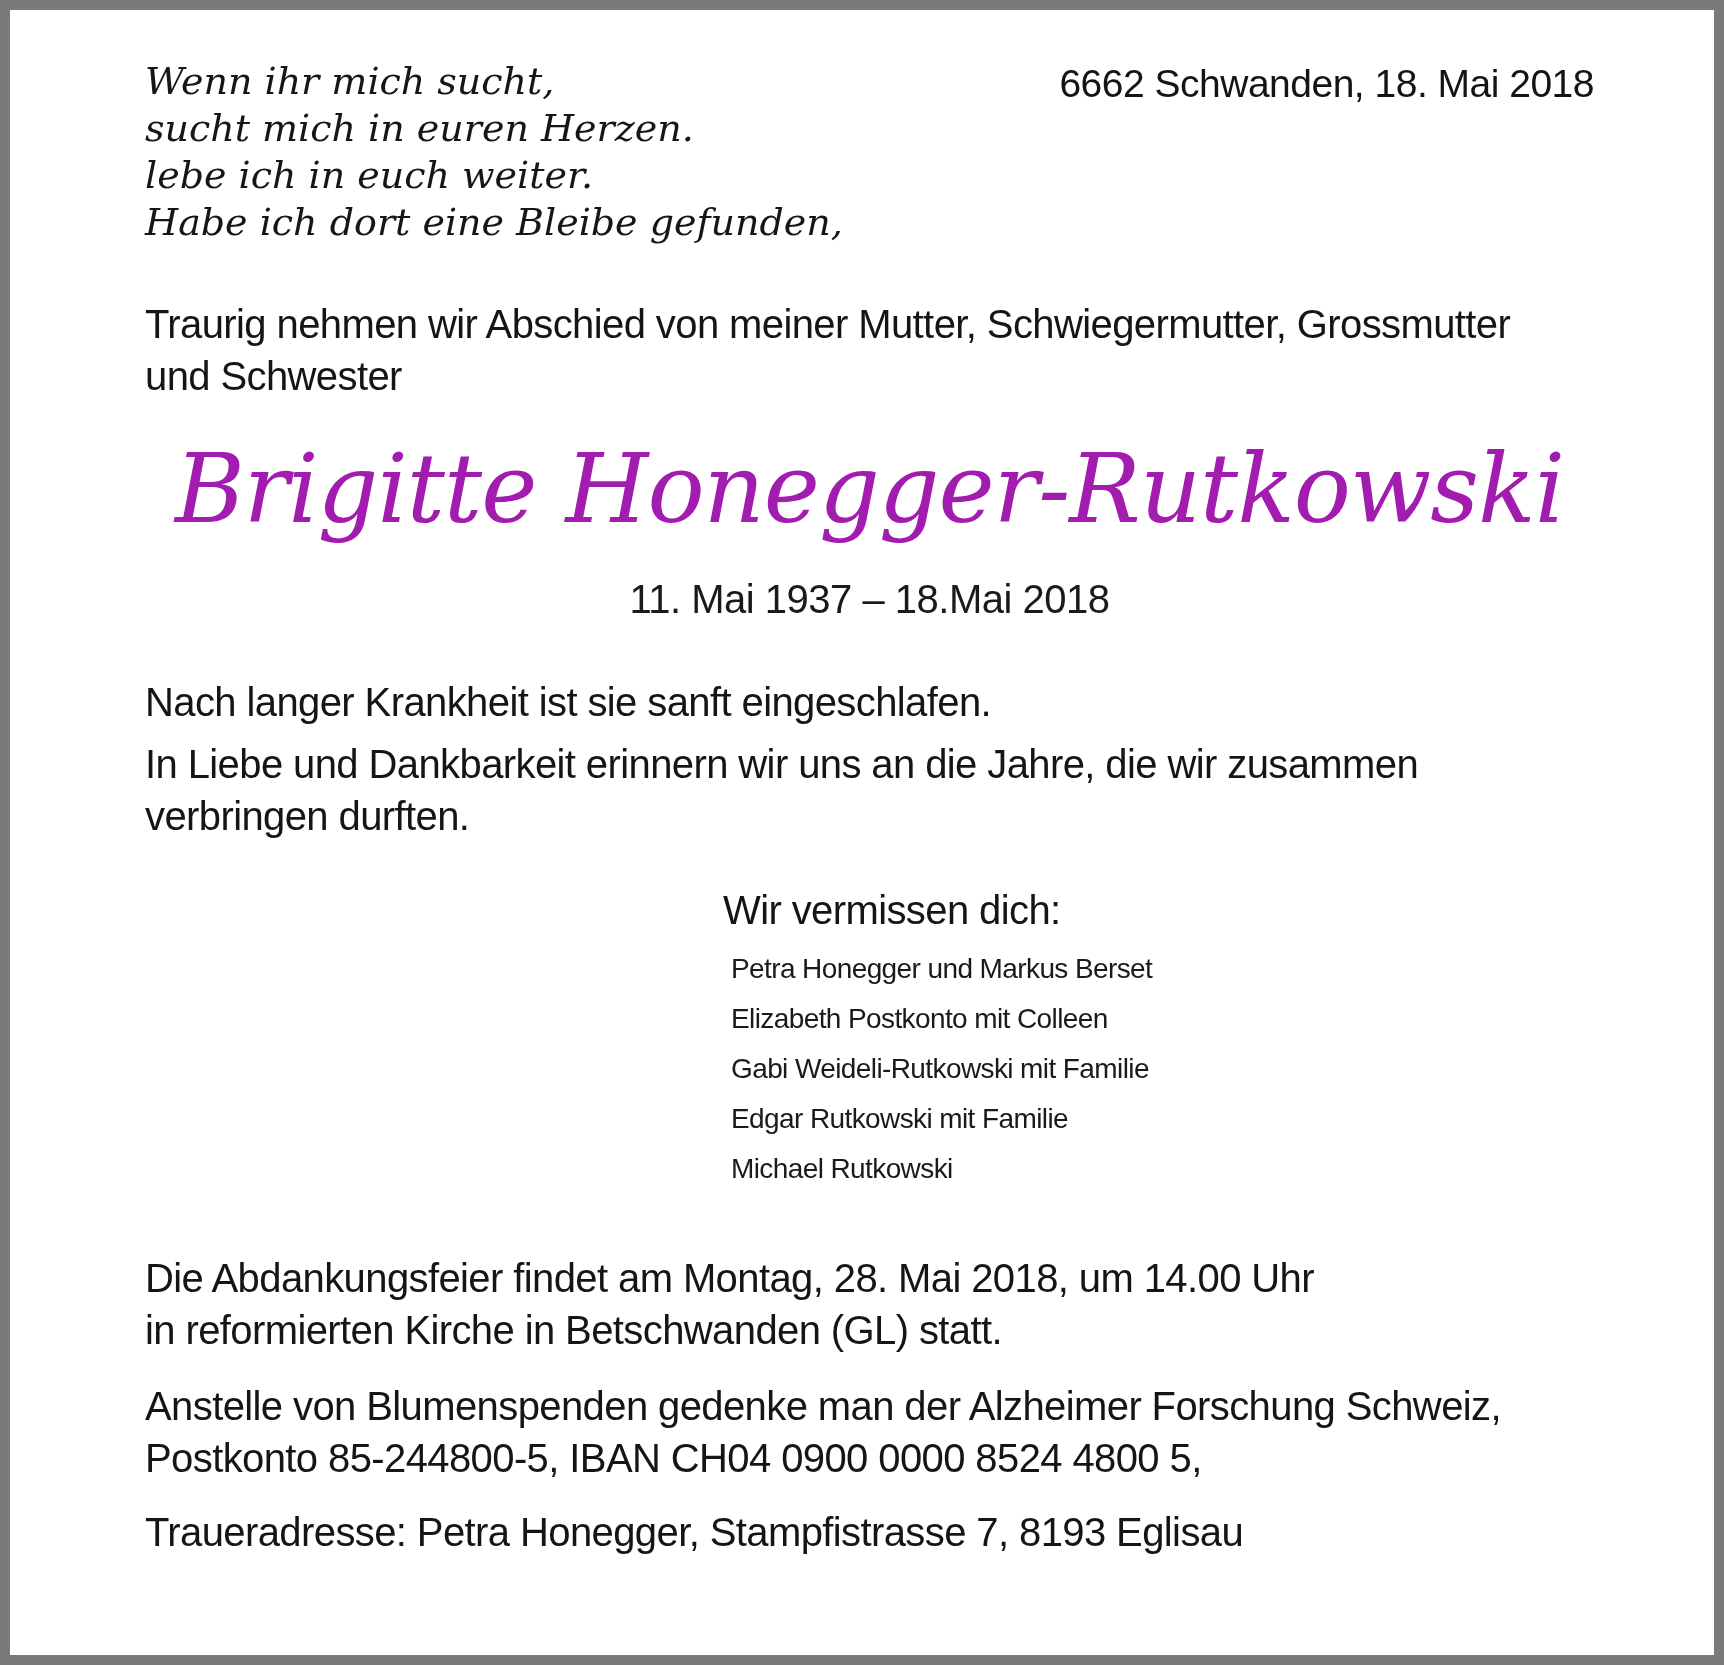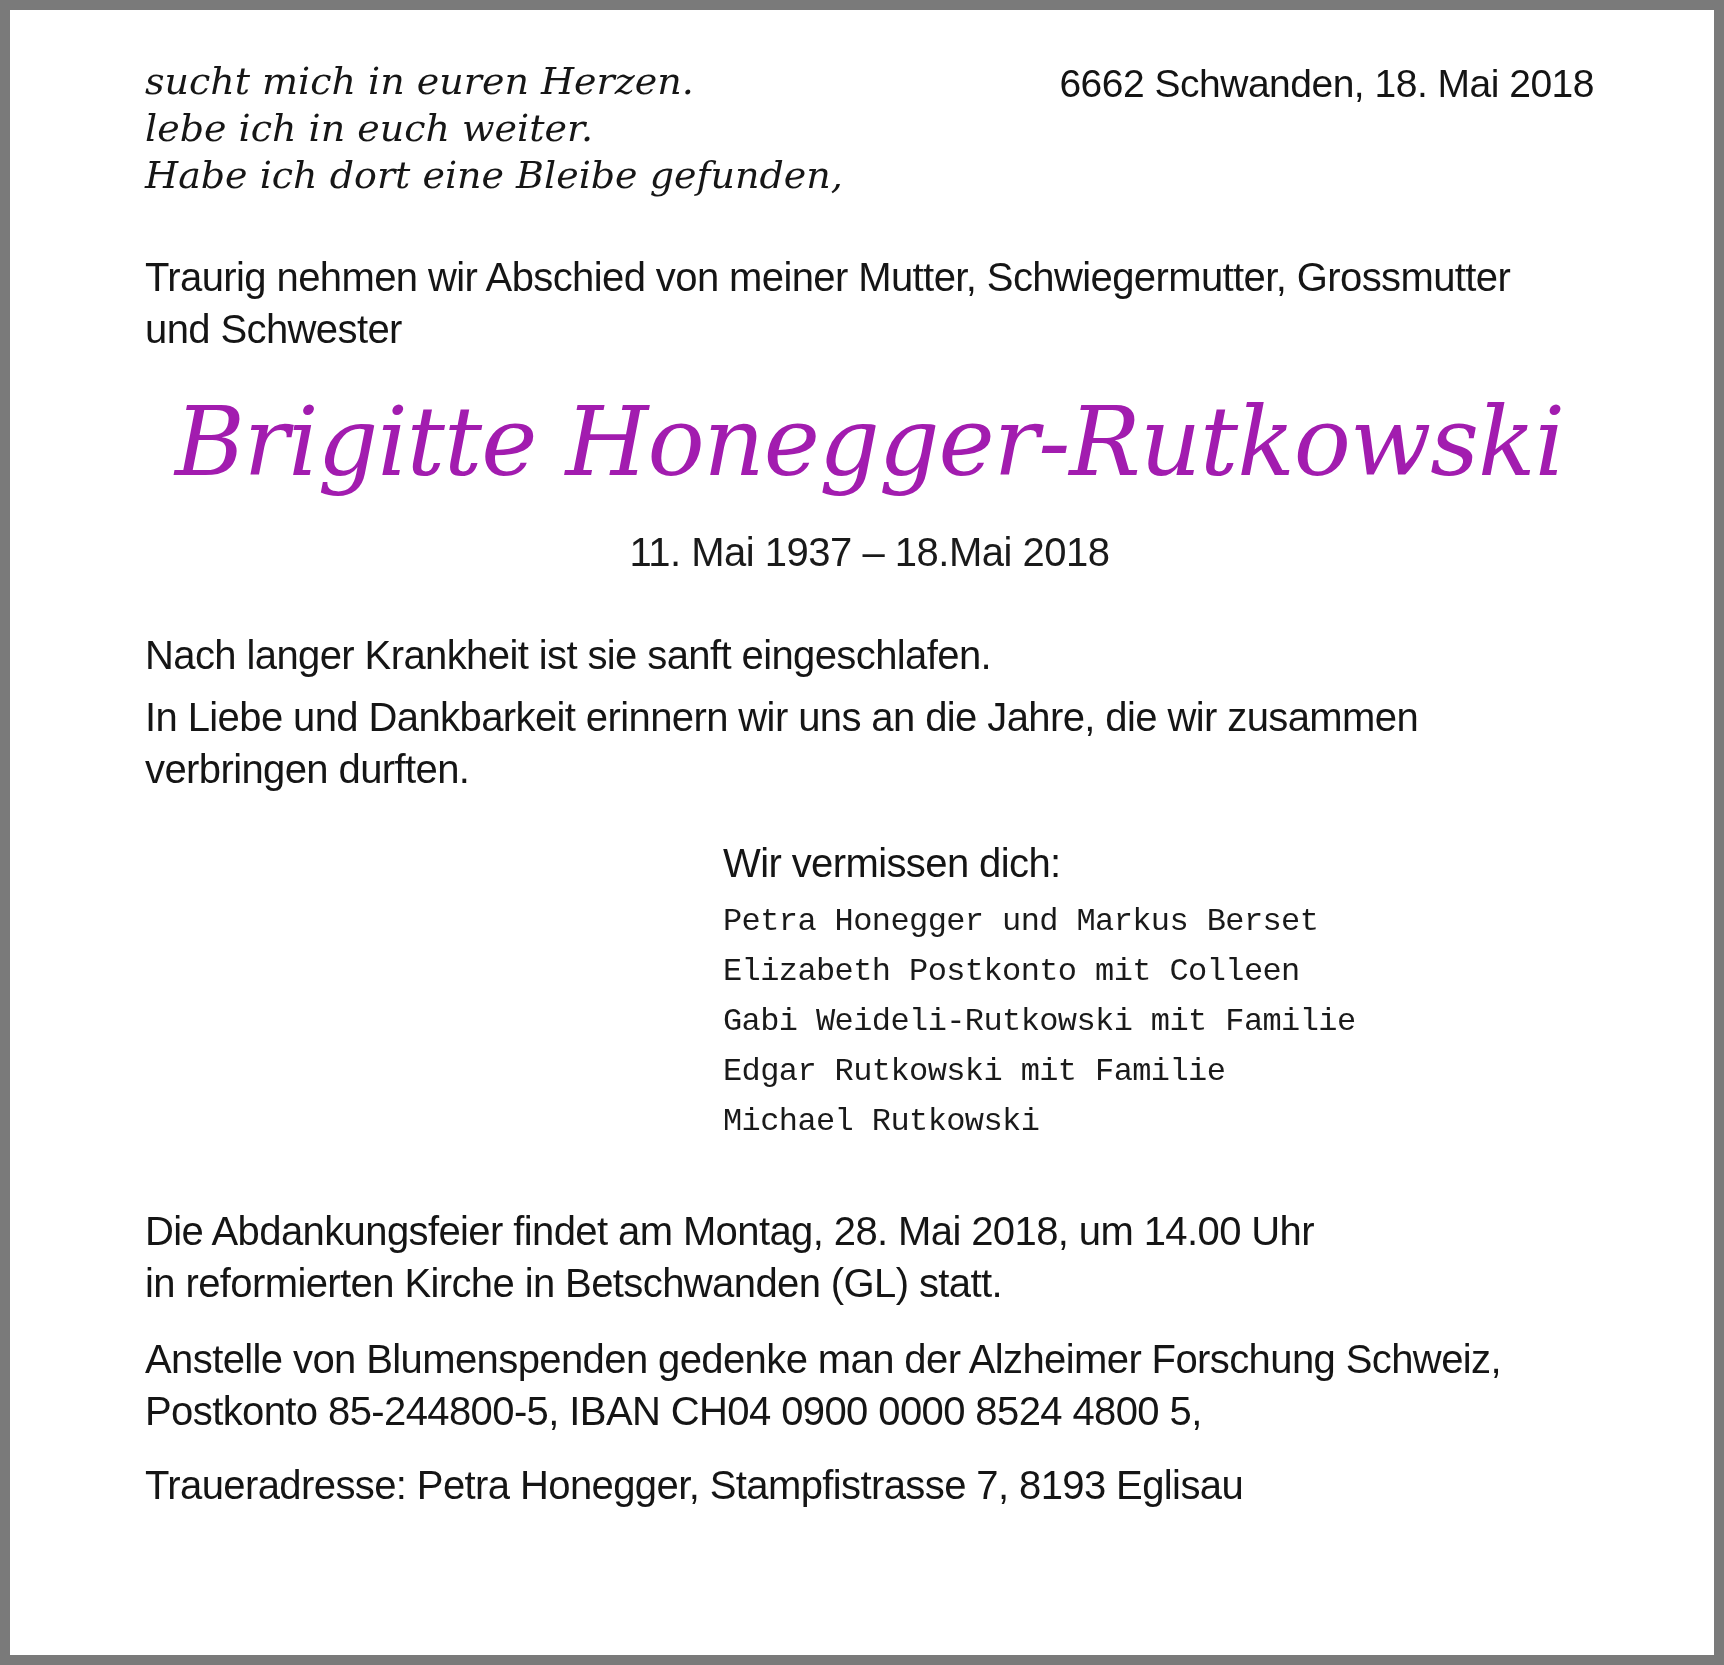--- a/index.html
+++ b/index.html
@@ -71,39 +71,39 @@
   .passing { margin-top: 54px; }
   .remembrance { margin-top: 10px; }
 
   .mourners {
     margin-top: 42px;
     padding-left: 578px;
   }
   .mourners-heading { margin-bottom: 8px; }
   .mourners-list {
     list-style: none;
-    margin: 0;
+    margin: 8px;
     padding: 0;
-    font-size: 32px;
+    font-size: 28px;
     line-height: 50px;
     letter-spacing: -0.6px;
-    font-family: Liberation Mono, monospace;
   }
 
   .service { margin-top: 58px; }
   .donations { margin-top: 24px; }
   .condolence { margin-top: 22px; }
 </style>
 </head>
 <body>
 
 <div class="card">
 
   <div class="header-row">
     <div class="poem">
+      <div class="line">Wenn ihr mich sucht,</div>
       <div class="line">sucht mich in euren Herzen.</div>
       <div class="line">lebe ich in euch weiter.</div>
       <div class="line">Habe ich dort eine Bleibe gefunden,</div>
     </div>
     <div class="place-dateline line">6662 Schwanden, 18. Mai 2018</div>
   </div>
 
   <div class="intro body-text">
     <div class="line">Traurig nehmen wir Abschied von meiner Mutter, Schwiegermutter, Grossmutter</div>
     <div class="line">und Schwester</div>

